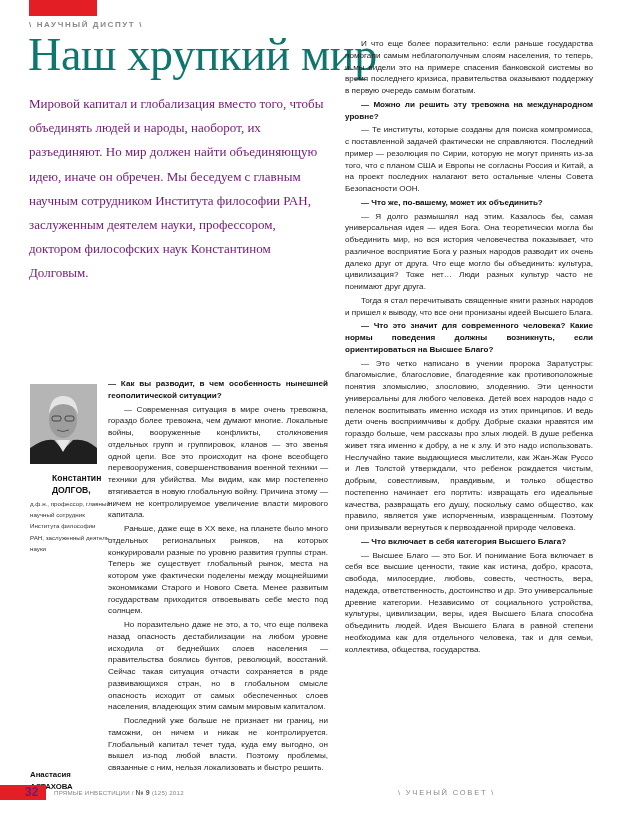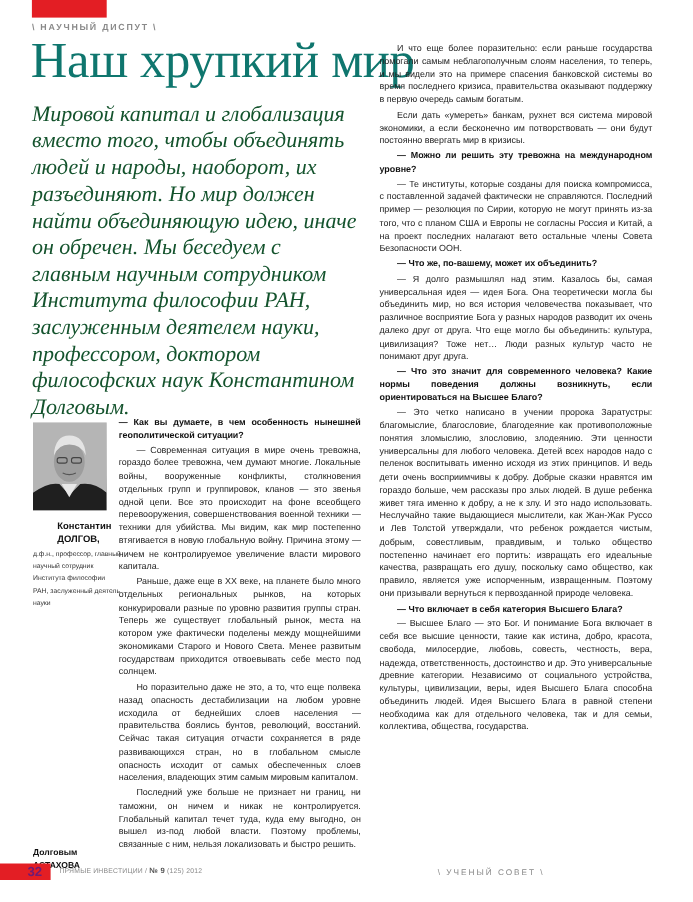--- a/index.html
+++ b/index.html
@@ -1,20 +1,20 @@
 <!DOCTYPE html>
 <html><head>
 <meta charset="utf-8">
 <style>
   html, body { margin: 0; padding: 0; background: #ffffff; }
   body { width: 630px; height: 820px; position: relative; overflow: hidden; font-family: "Liberation Sans", sans-serif; color: #1a1a1a; }
   .top-bar { position: absolute; left: 29px; top: 0; width: 68px; height: 16px; background: #e31e24; }
   .rubric { position: absolute; left: 29px; top: 20px; font-size: 8px; font-weight: bold; letter-spacing: 1.6px; color: #8a8a8a; }
   .title { position: absolute; left: 28px; top: 28px; font-family: "Liberation Serif", serif; font-size: 46px; color: #0f766e; letter-spacing: -0.3px; white-space: nowrap; }
-  .lead { position: absolute; left: 29px; top: 92px; width: 300px; font-family: "Liberation Serif", serif; font-style: italic; font-size: 20px; line-height: 24.2px; color: #14532d; }
+  .lead { position: absolute; left: 29px; top: 92px; width: 300px; font-family: "Liberation Serif", serif; font-size: 13px; line-height: 24.2px; color: #701a75; }
   .lead p { margin: 0; }
   .photo { position: absolute; left: 30px; top: 384px; width: 67px; height: 80px; overflow: hidden; background: linear-gradient(180deg,#bfbfbf 0%,#a8a8a8 60%,#6e6e6e 100%); }
   .photo svg { display: block; }
   .caption { position: absolute; left: 30px; top: 472px; width: 80px; }
   .caption .name1, .caption .name2 { font-size: 8.6px; font-weight: bold; line-height: 12px; color: #111; padding-left: 22px; }
   .caption .name2 { text-transform: none; }
   .caption .desc { font-size: 6.2px; line-height: 11.2px; color: #333; margin-top: 2px; }
   .author { position: absolute; left: 30px; top: 769px; font-size: 7.8px; font-weight: bold; line-height: 12px; color: #111; }
   .col { position: absolute; font-size: 8.1px; line-height: 11.75px; color: #222; text-align: justify; }
   .col p { margin: 0 4px 2px 0; text-indent: 16px; }
@@ -52,39 +52,39 @@
   </svg>
 </div>
 
 <div class="caption">
   <div class="name1">Константин</div>
   <div class="name2">ДОЛГОВ,</div>
   <div class="desc">д.ф.н., профессор, главный научный сотрудник Института философии РАН, заслуженный деятель науки</div>
 </div>
 
 <div class="author">
-  <div>Долговым</div>
+  <div>Анастасия</div>
   <div>АСТАХОВА</div>
 </div>
 
 <div class="col col-mid">
-  <p class="q">— Как вы думаете, в чем особенность нынешней геополитической ситуации?</p>
+  <p class="q">— Как вы разводит, в чем особенность нынешней геополитической ситуации?</p>
   <p>— Современная ситуация в мире очень тревожна, гораздо более тревожна, чем думают многие. Локальные войны, вооруженные конфликты, столкновения отдельных групп и группировок, кланов — это звенья одной цепи. Все это происходит на фоне всеобщего перевооружения, совершенствования военной техники — техники для убийства. Мы видим, как мир постепенно втягивается в новую глобальную войну. Причина этому — ничем не контролируемое увеличение власти мирового капитала.</p>
   <p>Раньше, даже еще в XX веке, на планете было много отдельных региональных рынков, на которых конкурировали разные по уровню развития группы стран. Теперь же существует глобальный рынок, места на котором уже фактически поделены между мощнейшими экономиками Старого и Нового Света. Менее развитым государствам приходится отвоевывать себе место под солнцем.</p>
   <p>Но поразительно даже не это, а то, что еще полвека назад опасность дестабилизации на любом уровне исходила от беднейших слоев населения — правительства боялись бунтов, революций, восстаний. Сейчас такая ситуация отчасти сохраняется в ряде развивающихся стран, но в глобальном смысле опасность исходит от самых обеспеченных слоев населения, владеющих этим самым мировым капиталом.</p>
   <p>Последний уже больше не признает ни границ, ни таможни, он ничем и никак не контролируется. Глобальный капитал течет туда, куда ему выгодно, он вышел из-под любой власти. Поэтому проблемы, связанные с ним, нельзя локализовать и быстро решить.</p>
 </div>
 
 <div class="col col-right">
   <p>И что еще более поразительно: если раньше государства помогали самым неблагополучным слоям населения, то теперь, и мы видели это на примере спасения банковской системы во время последнего кризиса, правительства оказывают поддержку в первую очередь самым богатым.</p>
-  <p>Если дать «умереть» банкам, рухнет вся система мировой экономики, а если бесконечно им потворствовать — они будут постоянно ввергать мир в кризисы.</p>
   <p class="q">— Можно ли решить эту тревожна на международном уровне?</p>
   <p>— Те институты, которые созданы для поиска компромисса, с поставленной задачей фактически не справляются. Последний пример — резолюция по Сирии, которую не могут принять из-за того, что с планом США и Европы не согласны Россия и Китай, а на проект последних налагают вето остальные члены Совета Безопасности ООН.</p>
   <p class="q">— Что же, по-вашему, может их объединить?</p>
   <p>— Я долго размышлял над этим. Казалось бы, самая универсальная идея — идея Бога. Она теоретически могла бы объединить мир, но вся история человечества показывает, что различное восприятие Бога у разных народов разводит их очень далеко друг от друга. Что еще могло бы объединить: культура, цивилизация? Тоже нет… Люди разных культур часто не понимают друг друга.</p>
+  <p>Тогда я стал перечитывать священные книги разных народов и пришел к выводу, что все они пронизаны идеей Высшего Блага.</p>
   <p class="q">— Что это значит для современного человека? Какие нормы поведения должны возникнуть, если ориентироваться на Высшее Благо?</p>
   <p>— Это четко написано в учении пророка Заратустры: благомыслие, благословие, благодеяние как противоположные понятия зломыслию, злословию, злодеянию. Эти ценности универсальны для любого человека. Детей всех народов надо с пеленок воспитывать именно исходя из этих принципов. И ведь дети очень восприимчивы к добру. Добрые сказки нравятся им гораздо больше, чем рассказы про злых людей. В душе ребенка живет тяга именно к добру, а не к злу. И это надо использовать. Неслучайно такие выдающиеся мыслители, как Жан-Жак Руссо и Лев Толстой утверждали, что ребенок рождается чистым, добрым, совестливым, правдивым, и только общество постепенно начинает его портить: извращать его идеальные качества, развращать его душу, поскольку само общество, как правило, является уже испорченным, извращенным. Поэтому они призывали вернуться к первозданной природе человека.</p>
   <p class="q">— Что включает в себя категория Высшего Блага?</p>
   <p>— Высшее Благо — это Бог. И понимание Бога включает в себя все высшие ценности, такие как истина, добро, красота, свобода, милосердие, любовь, совесть, честность, вера, надежда, ответственность, достоинство и др. Это универсальные древние категории. Независимо от социального устройства, культуры, цивилизации, веры, идея Высшего Блага способна объединить людей. Идея Высшего Блага в равной степени необходима как для отдельного человека, так и для семьи, коллектива, общества, государства.</p>
 </div>
 
 <div class="footer-bar"></div>
 <div class="page-num">32</div>
 <div class="footer-mag">
   <span>ПРЯМЫЕ ИНВЕСТИЦИИ /</span>

